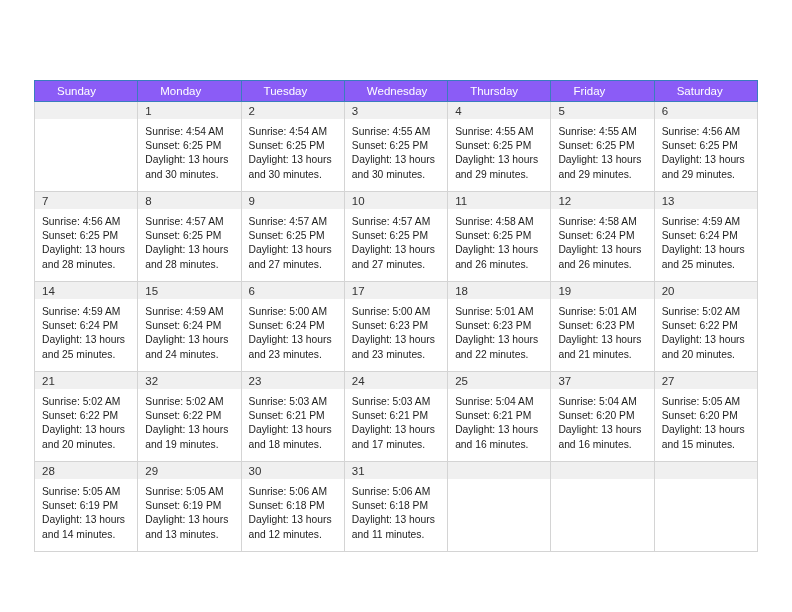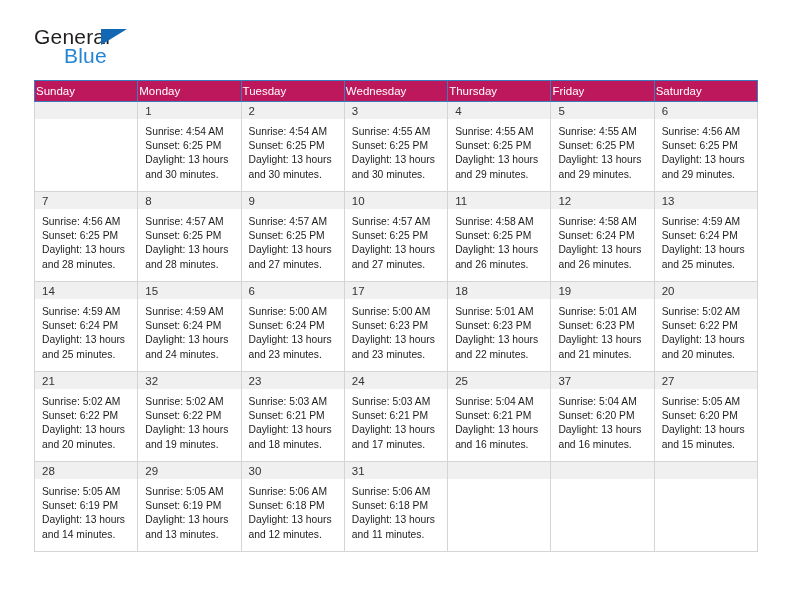--- a/index.html
+++ b/index.html
@@ -81,26 +81,26 @@
   }
 
   
   .calendar {
     width: 724px;
     border-collapse: collapse;
     table-layout: fixed;
     margin-top: 6px;
   }
   .calendar th {
-    background: #be185d;
+    background: #8b5cf6;
     color: #ffffff;
     font-weight: normal;
     font-size: 11.5px;
     text-align: left;
-    padding: 4px 0 4px 1px;
+    padding: 4px 0 4px 22px;
     height: 18px;
     border: 1px solid #3a7cbe;
     box-sizing: border-box;
   }
   .calendar td {
     vertical-align: top;
     border: 1px solid #d4d4d4;
     padding: 0;
     height: 90px;
     box-sizing: border-box;
@@ -125,25 +125,20 @@
   }
   .cell-lines div { white-space: nowrap; }
 </style>
 </head>
 <body>
 
 <div class="page">
 
   <div class="header">
 
-    <div class="logo">
-      <span class="logo-general">General</span>
-      <span class="logo-triangle"></span>
-      <span class="logo-blue">Blue</span>
-    </div>
 
 
   </div>
 
   <table class="calendar">
     <thead>
       <tr>
           <th>Sunday</th>
           <th>Monday</th>
           <th>Tuesday</th>

